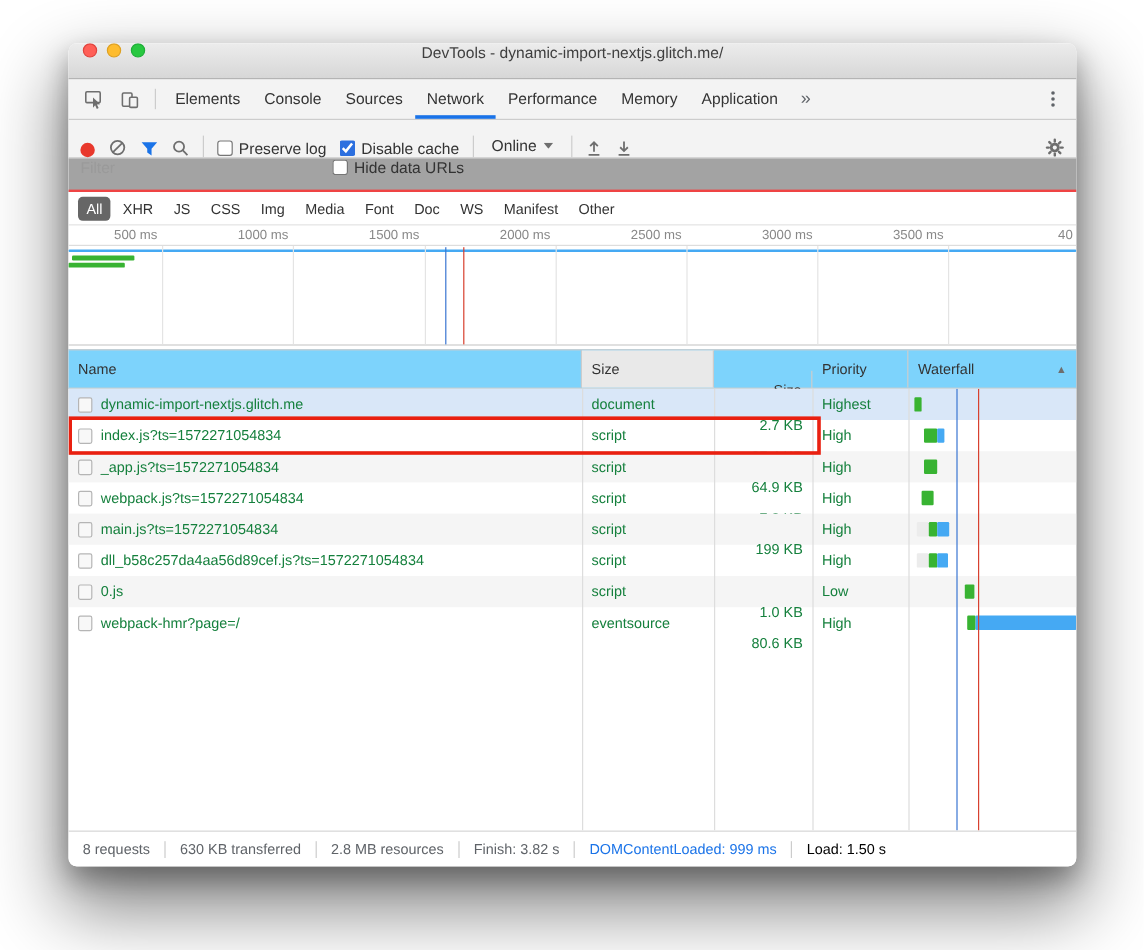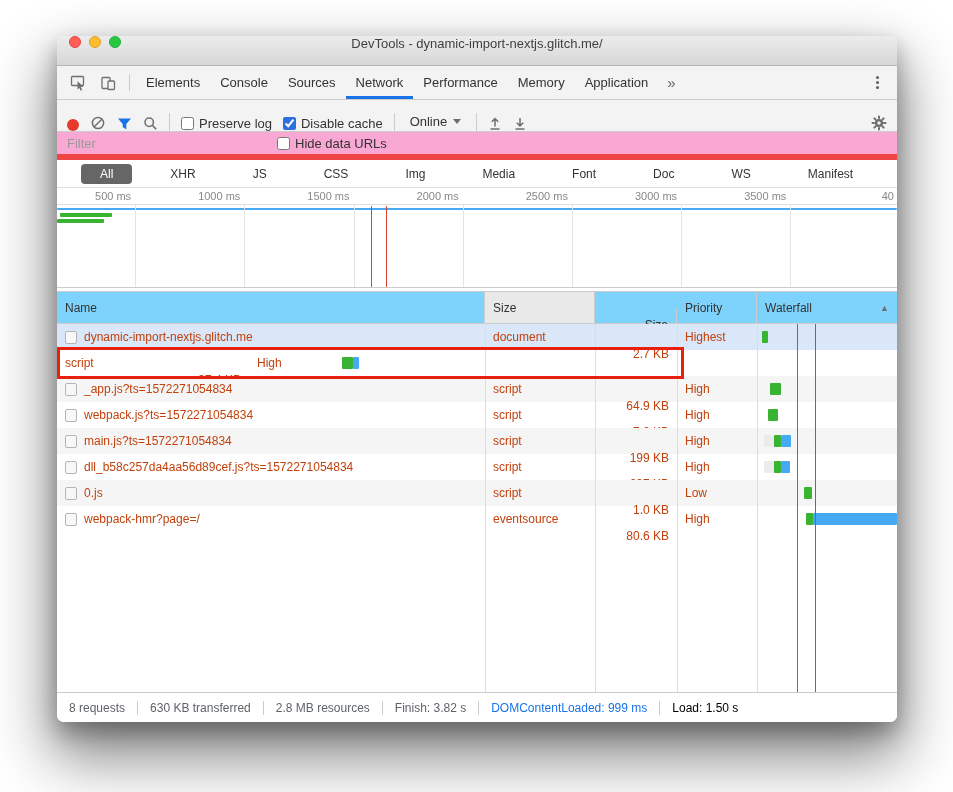--- a/index.html
+++ b/index.html
@@ -42,32 +42,32 @@
     display: flex; align-items: flex-end; padding: 0 10px; gap: 11px; font-size: 13px; color: #333; }
   .tb-btn { display: flex; align-items: center; justify-content: center; }
   .record-dot { width: 12px; height: 12px; border-radius: 50%; background: #e8382c; display: block; }
   .tb-sep { width: 1px; height: 18px; background: #ccc; }
   .tb-check { display: flex; align-items: center; gap: 5px; }
   .tb-check input { width: 13px; height: 13px; accent-color: #2c6fdf; }
   .tb-dropdown { display: flex; align-items: center; gap: 6px; padding: 2px 4px; }
   .gear-btn { margin-left: auto; }
 
   
-  .filter-row { flex: 0 0 28px; background: #f9a8d4; border-bottom: 6px solid #ef4444;
-    display: flex; align-items: center; padding: 0 10px; gap: 10px; }
+  .filter-row { flex: 0 0 28px; background: #a3a3a3; border-bottom: 2px solid #ef4444;
+    display: flex; align-items: flex-start; padding: 0 10px; gap: 10px; }
   .filter-input { border: none; outline: none; width: 200px; font-size: 13px; color: #333;
     background: transparent; font-family: inherit; }
   .filter-input::placeholder { color: #9a9a9a; }
   .hide-data { display: flex; align-items: center; gap: 5px; font-size: 13px; color: #333; }
   .hide-data input { width: 13px; height: 13px; accent-color: #2c6fdf; }
 
   
   .type-row { flex: 0 0 28px; background: #fff; border-bottom: 1px solid #ddd;
     display: flex; align-items: center; padding: 0 8px; gap: 3px; font-size: 12px; }
-  .type-pill { padding: 3px 19px; border-radius: 4px; color: #333; margin-left: 16px; }
+  .type-pill { padding: 3px 7px; border-radius: 4px; color: #333; }
   .type-pill.active { background: #666; color: #fff; }
 
   
   .overview { flex: 0 0 100px; position: relative; background: #fff; border-bottom: 1px solid #ccc; }
   .ov-labels { position: relative; height: 17px; border-bottom: 1px solid #ddd;
     font-size: 11px; color: #888; }
   .ov-label { position: absolute; top: 2px; white-space: nowrap; }
   .ov-grid { position: absolute; top: 17px; bottom: 0; width: 1px; background: #e4e4e4; }
   .ov-chart { position: absolute; left: 0; right: 0; top: 18px; bottom: 0; }
   .ov-bar { position: absolute; border-radius: 1px; }
@@ -81,21 +81,21 @@
   .gh-cell { display: flex; align-items: center; padding: 0 8px; border-right: 1px solid #ccc;
     height: 100%; overflow: hidden; white-space: nowrap; }
   .c-name { width: 428px; } .c-type { width: 110px; } .c-size { width: 82px; margin-top: 17px; }
   .c-priority { width: 80px; } .c-waterfall { width: 140px; }
   .gh-cell.c-type { background: #e9e9e9; }
   .gh-cell.c-size { justify-content: flex-end; }
   .gh-cell.c-waterfall { border-right: none; justify-content: space-between; }
   .sort-arrow { font-size: 9px; color: #6e6e6e; }
 
   .grid-body { flex: 1 1 auto; position: relative; background: #fff; overflow: hidden; }
-  .net-row { display: flex; height: 26px; font-size: 12px; color: #c2410c; position: relative; z-index: 1; }
+  .net-row { display: flex; height: 26px; font-size: 12px; color: #15803d; position: relative; z-index: 1; }
   .net-row.stripe { background: #f5f5f5; }
   .net-row.selected { background: #d9e7f8; }
   .cell { display: flex; align-items: center; padding: 0 8px; height: 100%;
     overflow: hidden; white-space: nowrap; }
   .cell.c-name { gap: 7px; }
   .cell.c-size { justify-content: flex-end; }
   .cell.c-waterfall { position: relative; padding: 0; }
   .file-icon { flex: 0 0 12px; width: 12px; height: 13px; border: 1px solid #b5b5b5;
     border-radius: 2px; background: #f8f8f8; }
   .vline { position: absolute; top: 0; bottom: 0; width: 1px; background: #ddd;
@@ -337,20 +337,24 @@
           <span>dynamic-import-nextjs.glitch.me</span>
         </div>
         <div class="cell c-type">document</div>
         <div class="cell c-size">2.7 KB</div>
         <div class="cell c-priority">Highest</div>
         <div class="cell c-waterfall wf-cell">
             <div class="wf-bar" style="left: 3.5%; width: 4.5%; background: rgb(56, 179, 50);"></div>
           </div>
       </div>
         <div class="net-row">
+        <div class="cell c-name">
+          <span class="file-icon"></span>
+          <span>index.js?ts=1572271054834</span>
+        </div>
         <div class="cell c-type">script</div>
         <div class="cell c-size">37.4 KB</div>
         <div class="cell c-priority">High</div>
         <div class="cell c-waterfall wf-cell">
             <div class="wf-bar" style="left: 9.5%; width: 7.5%; background: rgb(56, 179, 50);"></div>
             <div class="wf-bar" style="left: 17%; width: 4.5%; background: rgb(69, 169, 243);"></div>
           </div>
       </div>
         <div class="net-row stripe">
         <div class="cell c-name">

